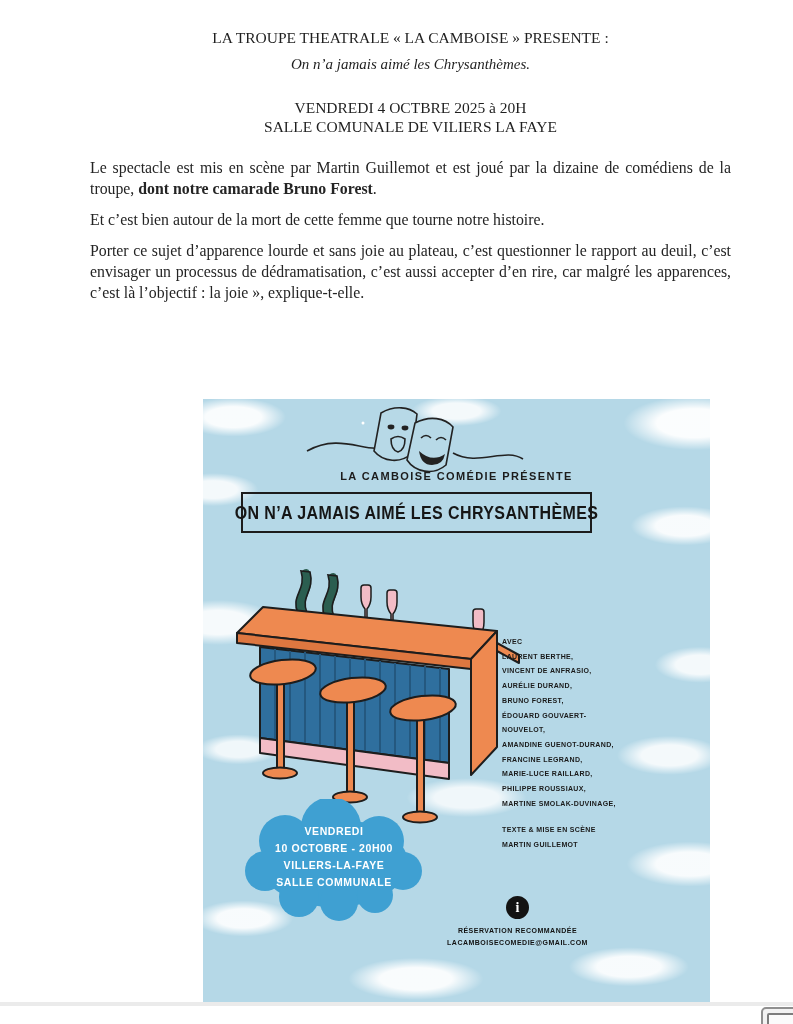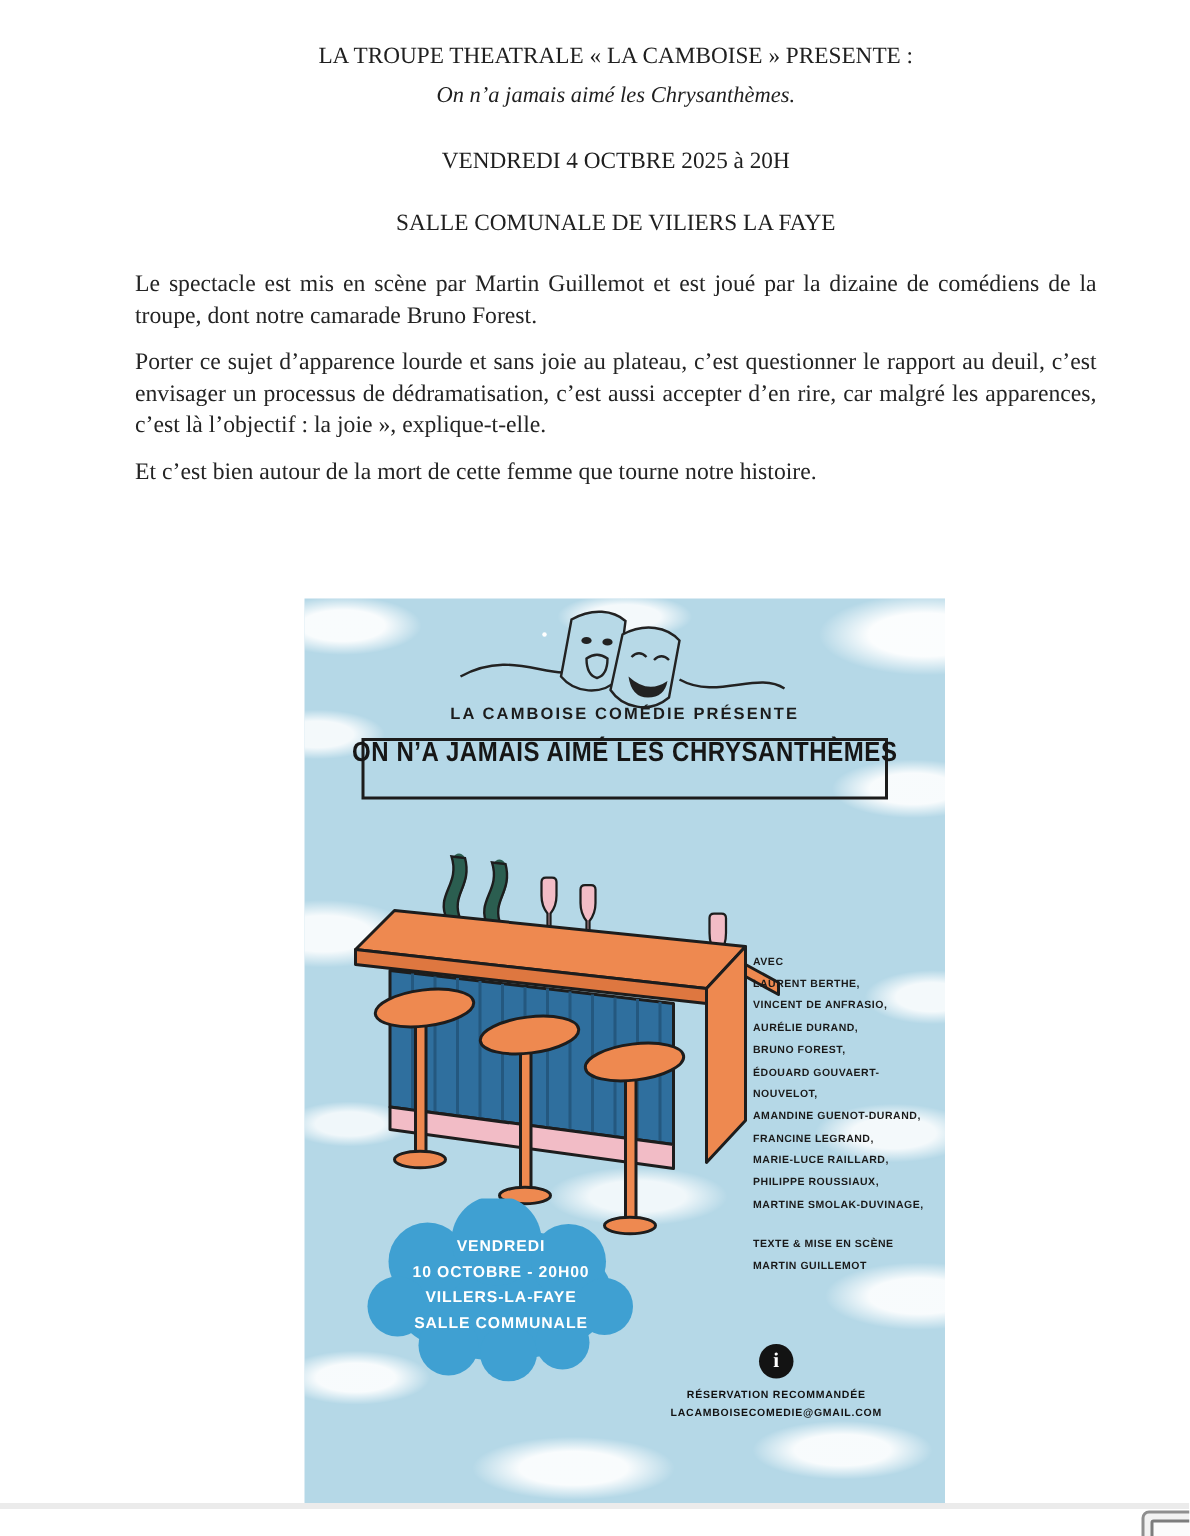--- a/index.html
+++ b/index.html
@@ -8,28 +8,28 @@
     position:relative; width:793px; height:1024px; overflow:hidden;
     background:#ffffff; font-family:"Liberation Serif", serif; color:#262626;
   }
 
   
   .doc-col { position:absolute; left:90px; top:0; width:641px; }
   .doc-h { text-align:center; font-weight:normal; font-size:15.5px; line-height:19px; color:#1f1f1f; }
   .doc-h.l1 { margin-top:28px; }
   .doc-h.l2 { margin-top:8px; font-style:italic; font-size:15px; }
   .doc-h.l3 { margin-top:24px; }
-  .doc-h.l4 { margin-top:22px; }
+  .doc-h.l4 { margin-top:0; }
   .doc-p { text-align:justify; font-size:15.8px; line-height:21px; margin-top:10px; color:#242424; }
   .doc-p.first { margin-top:21px; }
-  .doc-p b { font-weight:normal; }
+  .doc-p b { font-weight:bold; }
 
   
   .poster {
-    position:absolute; left:203px; top:399px; width:427px; height:604px; overflow:hidden;
+    position:absolute; left:203px; top:399px; width:507px; height:604px; overflow:hidden;
     background:
       radial-gradient(ellipse 70px 26px at 6% 3%,  rgba(255,255,255,.92) 40%, rgba(255,255,255,0) 75%),
       radial-gradient(ellipse 60px 20px at 50% 2%, rgba(255,255,255,.85) 40%, rgba(255,255,255,0) 75%),
       radial-gradient(ellipse 95px 36px at 97% 4%, rgba(255,255,255,.95) 40%, rgba(255,255,255,0) 75%),
       radial-gradient(ellipse 60px 22px at 2% 15%, rgba(255,255,255,.85) 40%, rgba(255,255,255,0) 75%),
       radial-gradient(ellipse 72px 26px at 95% 21%,rgba(255,255,255,.9) 40%, rgba(255,255,255,0) 75%),
       radial-gradient(ellipse 80px 30px at 3% 37%, rgba(255,255,255,.88) 40%, rgba(255,255,255,0) 75%),
       radial-gradient(ellipse 60px 24px at 98% 44%,rgba(255,255,255,.85) 40%, rgba(255,255,255,0) 75%),
       radial-gradient(ellipse 70px 26px at 92% 59%,rgba(255,255,255,.85) 40%, rgba(255,255,255,0) 75%),
       radial-gradient(ellipse 56px 20px at 7% 58%, rgba(255,255,255,.8)  40%, rgba(255,255,255,0) 75%),
@@ -41,21 +41,21 @@
       #b5d8e7;
     font-family:"Liberation Sans", sans-serif;
   }
   .masks-wrap { position:absolute; left:100px; top:2px; width:224px; height:78px; }
   .presenter {
     position:absolute; left:0; top:71px; width:100%; text-align:center;
     font-size:11px; font-weight:bold; letter-spacing:1.4px; color:#1c1c1c;
   }
   .title-box {
     position:absolute; left:38px; top:93px; width:351px; height:41px;
-    border:2px solid #1c1c1c; display:flex; align-items:flex-start; justify-content:center;
+    border:2px solid #1c1c1c; display:flex; align-items:center; justify-content:center;
   }
   .title-box .t {
     font-size:16px; font-weight:bold; letter-spacing:.4px; color:#161616;
     transform:scaleY(1.15); white-space:nowrap;
   }
   .bar-wrap { position:absolute; left:2px; top:140px; width:316px; height:286px; }
 
   .cast {
     position:absolute; left:299px; top:236px; width:125px;
     font-size:7px; font-weight:bold; letter-spacing:.35px; color:#1a1a1a; line-height:14.7px;
@@ -90,22 +90,22 @@
 
 <div id="screen">
 
   <div class="doc-col">
     <div class="doc-h l1">LA TROUPE THEATRALE « LA CAMBOISE » PRESENTE :</div>
     <div class="doc-h l2">On n’a jamais aimé les Chrysanthèmes.</div>
     <div class="doc-h l3">VENDREDI 4 OCTBRE 2025 à 20H</div>
     <div class="doc-h l4">SALLE COMUNALE DE VILIERS LA FAYE</div>
 
     <p class="doc-p first"><span>Le spectacle est mis en scène par Martin Guillemot et est joué par la dizaine de comédiens de la troupe, </span><b>dont notre camarade Bruno Forest</b><span>.</span></p>
+    <p class="doc-p">Et c’est bien autour de la mort de cette femme que tourne notre histoire.</p>
     <p class="doc-p">Porter ce sujet d’apparence lourde et sans joie au plateau, c’est questionner le rapport au deuil, c’est envisager un processus de dédramatisation, c’est aussi accepter d’en rire, car malgré les apparences, c’est là l’objectif : la joie », explique-t-elle.</p>
-    <p class="doc-p">Et c’est bien autour de la mort de cette femme que tourne notre histoire.</p>
   </div>
 
   <div class="poster">
 
     <div class="masks-wrap">
       <svg width="224" height="78" viewBox="0 0 224 78">
         <circle cx="60" cy="22" r="1.5" fill="#ffffff"></circle>
         <path d="M4,50 C40,30 66,56 86,44" fill="none" stroke="#222" stroke-width="1.6"></path>
         <path d="M150,52 C175,66 202,46 220,58" fill="none" stroke="#222" stroke-width="1.6"></path>
         <path d="M78,12 C92,4 106,6 114,13 L109,52 C98,63 80,61 71,50 Z" fill="#b7d9e7" stroke="#222" stroke-width="1.6"></path>

